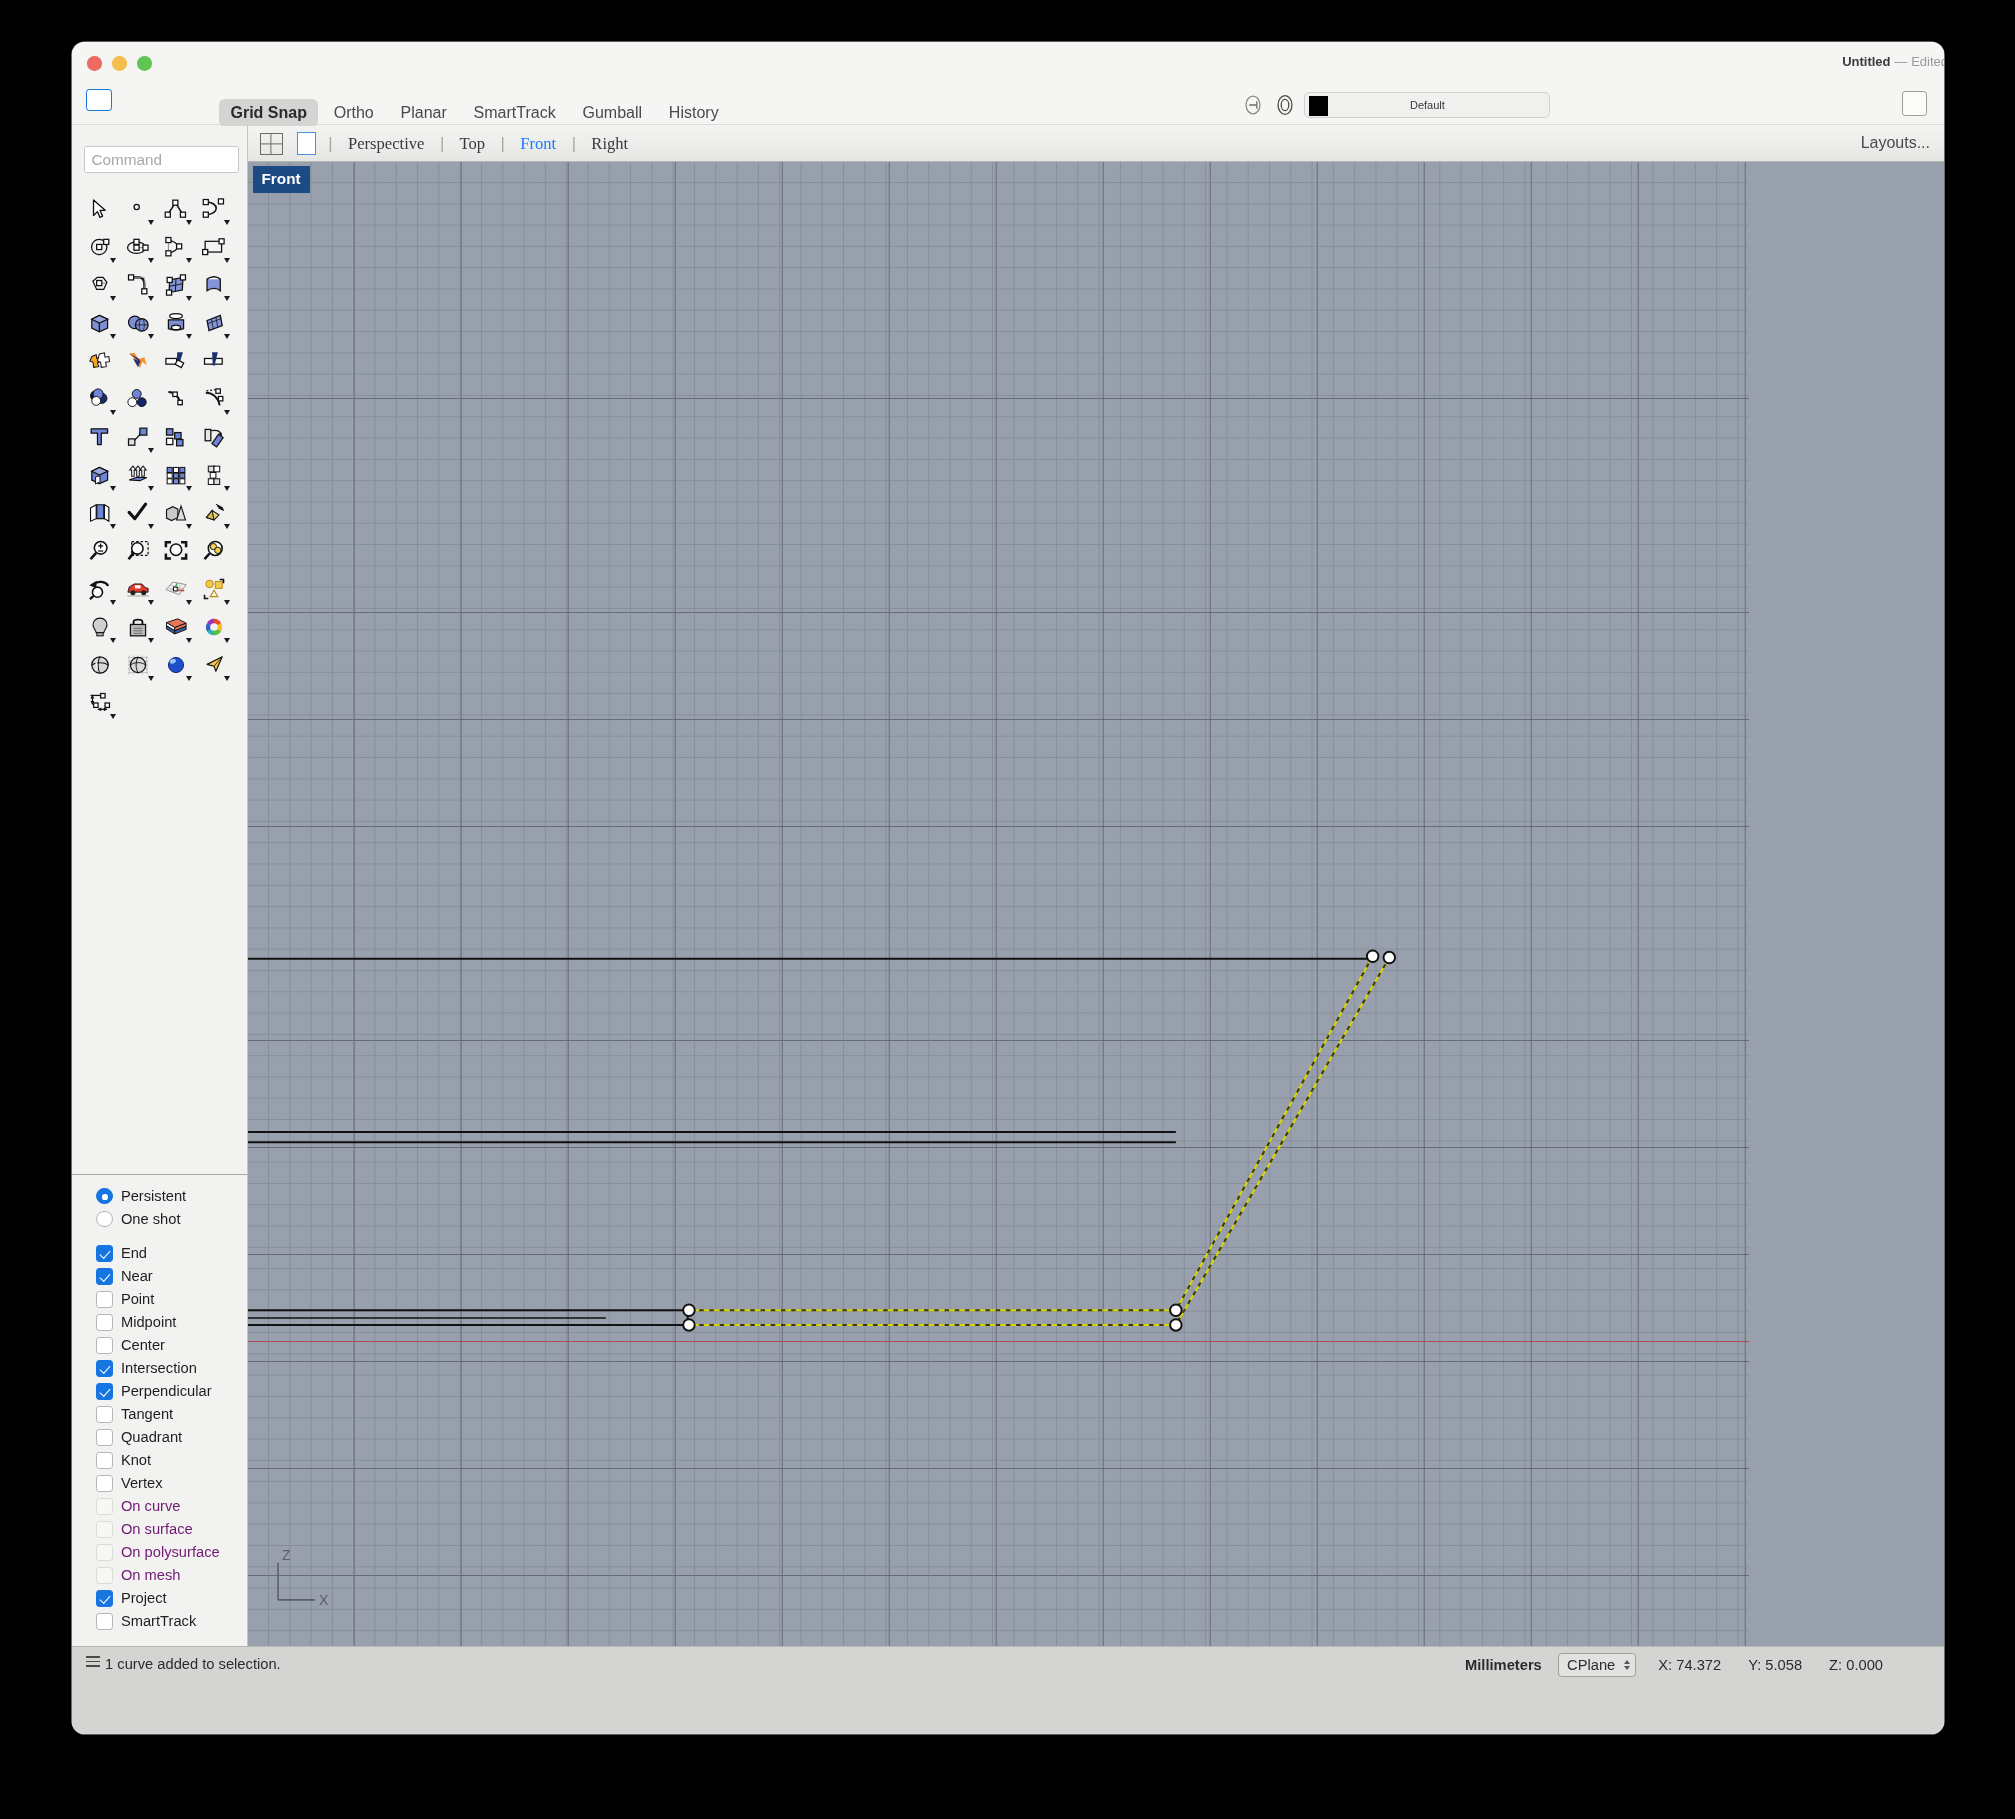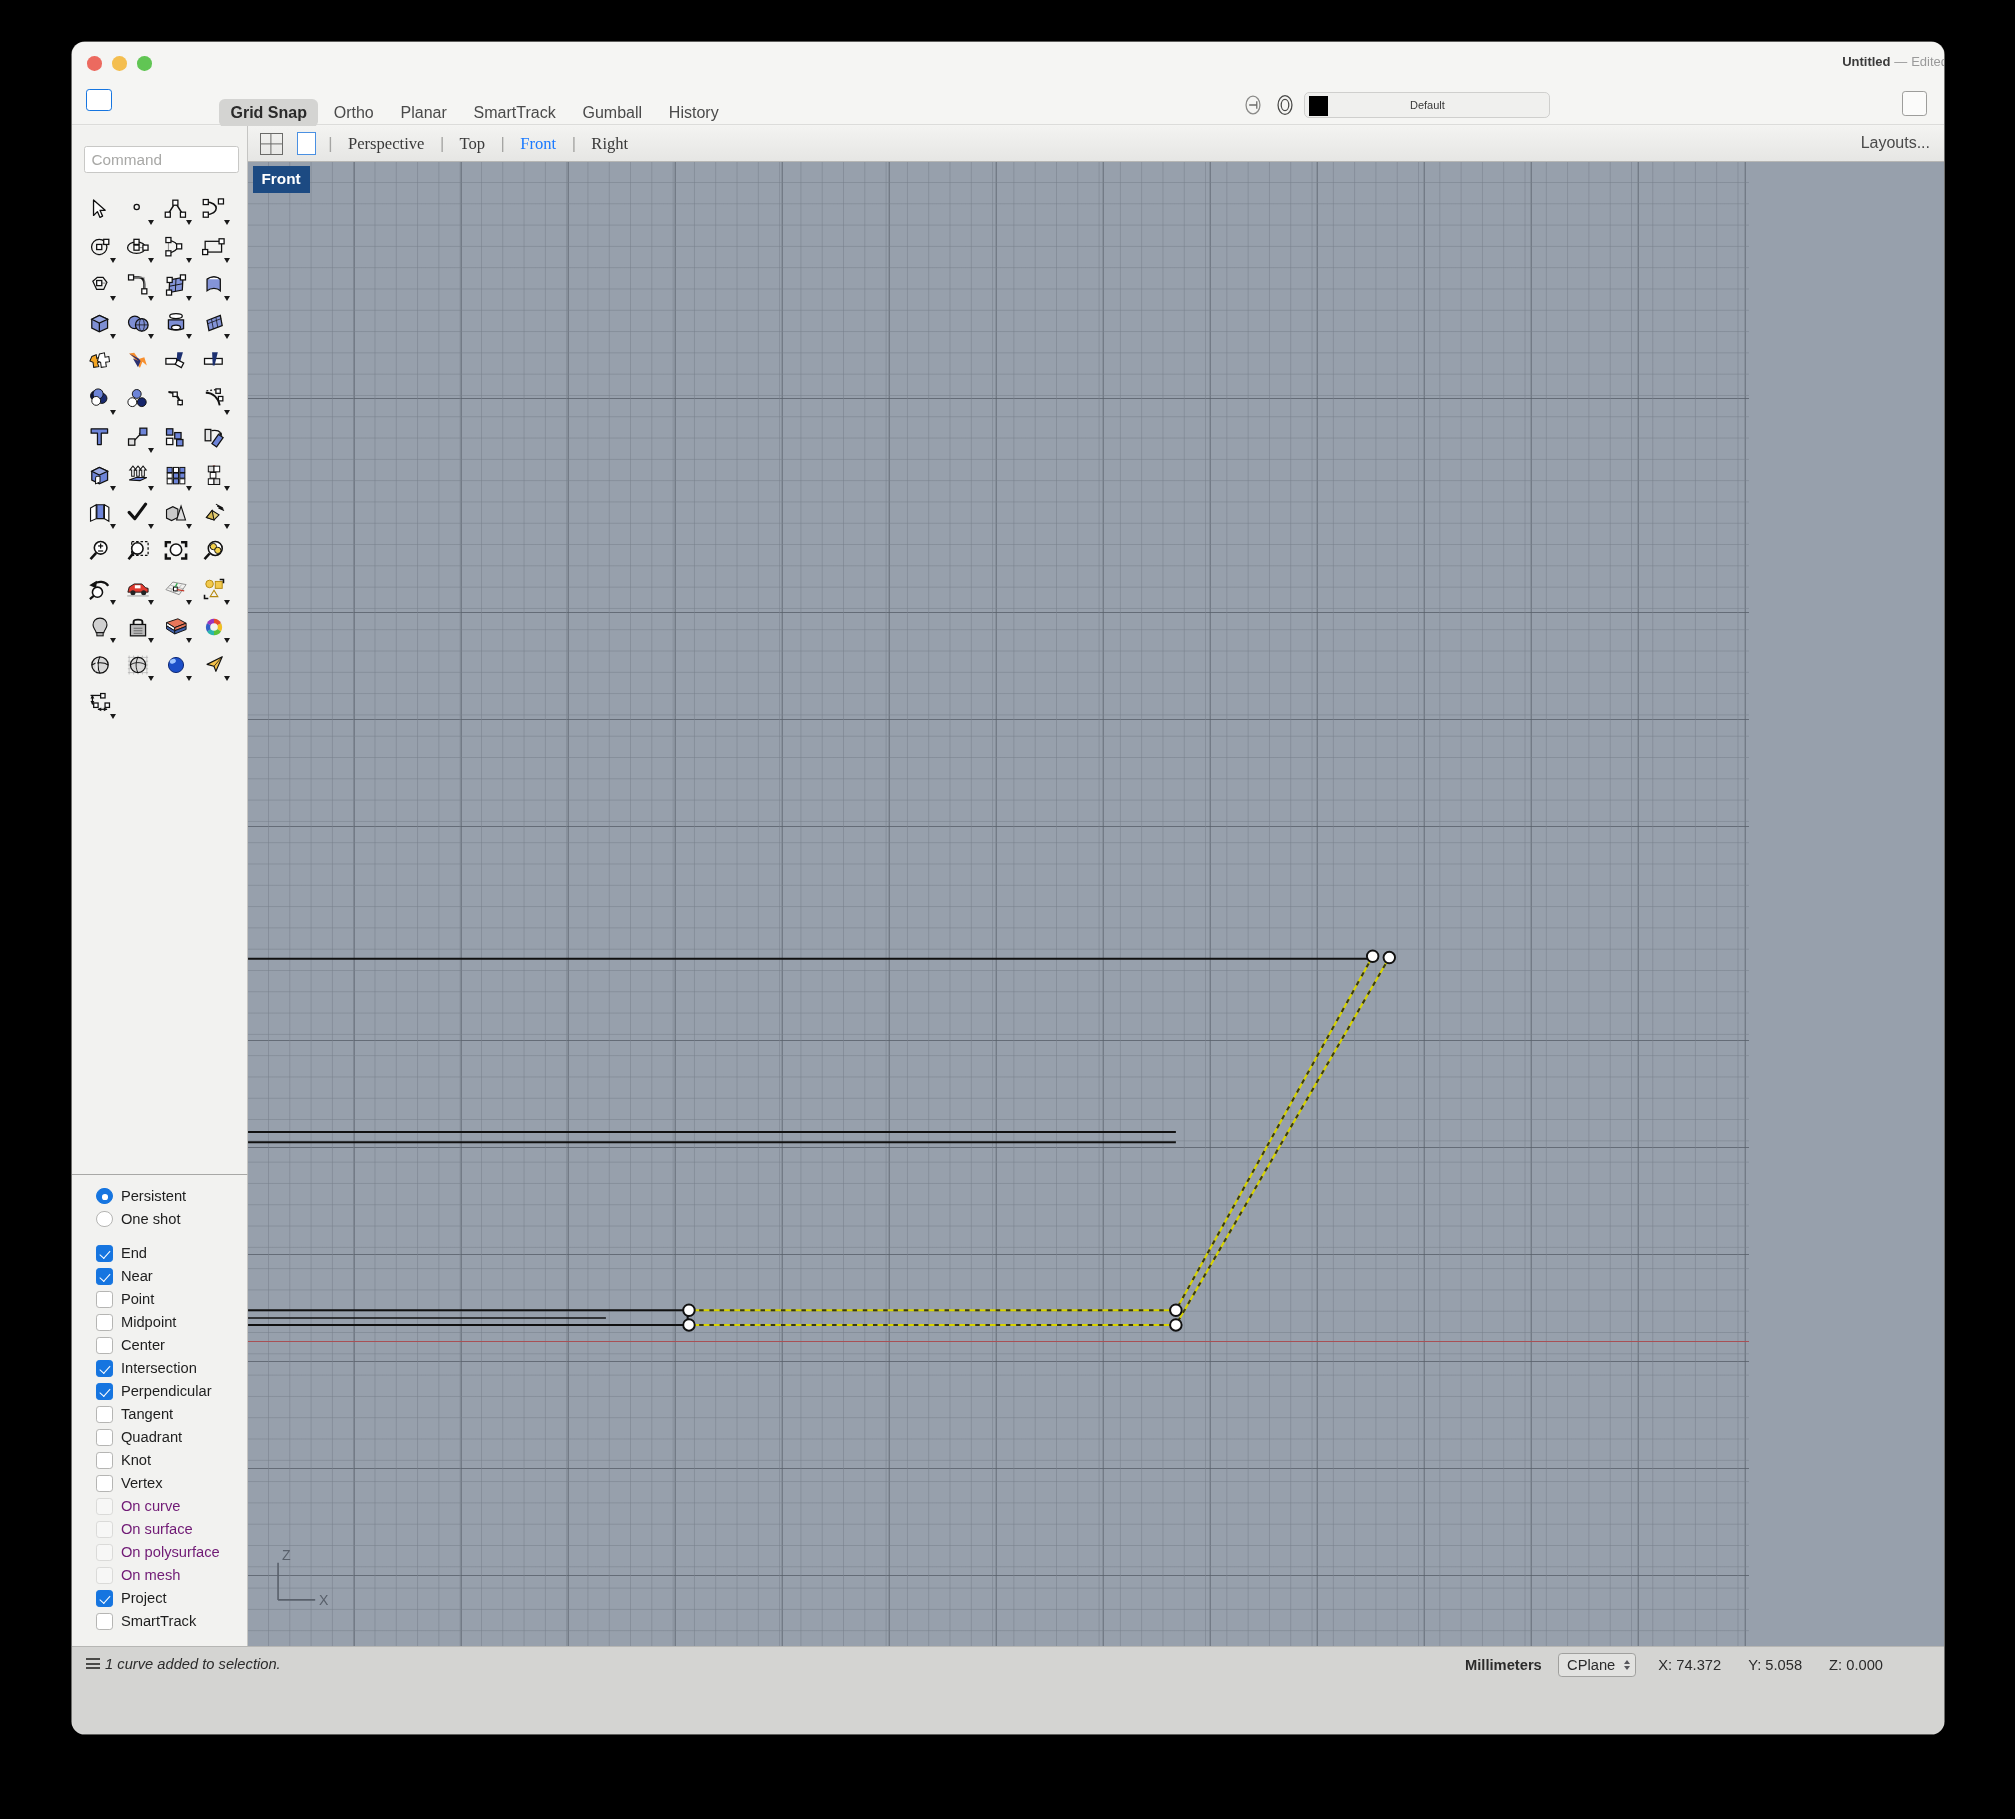--- a/index.html
+++ b/index.html
@@ -262,22 +262,22 @@
 
   
   #statusbar {
     position: absolute; left: 0; bottom: 0;
     width: 100%; height: 88px;
     background: #d4d4d2;
     border-top: 0.6px solid #b6b6b4;
   }
   #status-message {
     position: absolute; left: 14px; top: 9px;
-    display: flex; align-items: center; gap: 5.1px;
-    font-size: 14.7px; color: #2b2b2b; font-style: italic;
+    display: flex; align-items: flex-start; gap: 5.1px;
+    font-size: 14.7px; color: #2b2b2b;
   }
   #hamburger-icon { width: 14px; height: 11.5px; position: relative; }
   #hamburger-icon span {
     position:absolute; left:0; width:100%; height:1.9px; background:#4a4a48;
   }
   #hamburger-icon span:nth-child(1){top:0}
   #hamburger-icon span:nth-child(2){top:4.5px}
   #hamburger-icon span:nth-child(3){top:9px}
 
   #status-right {

